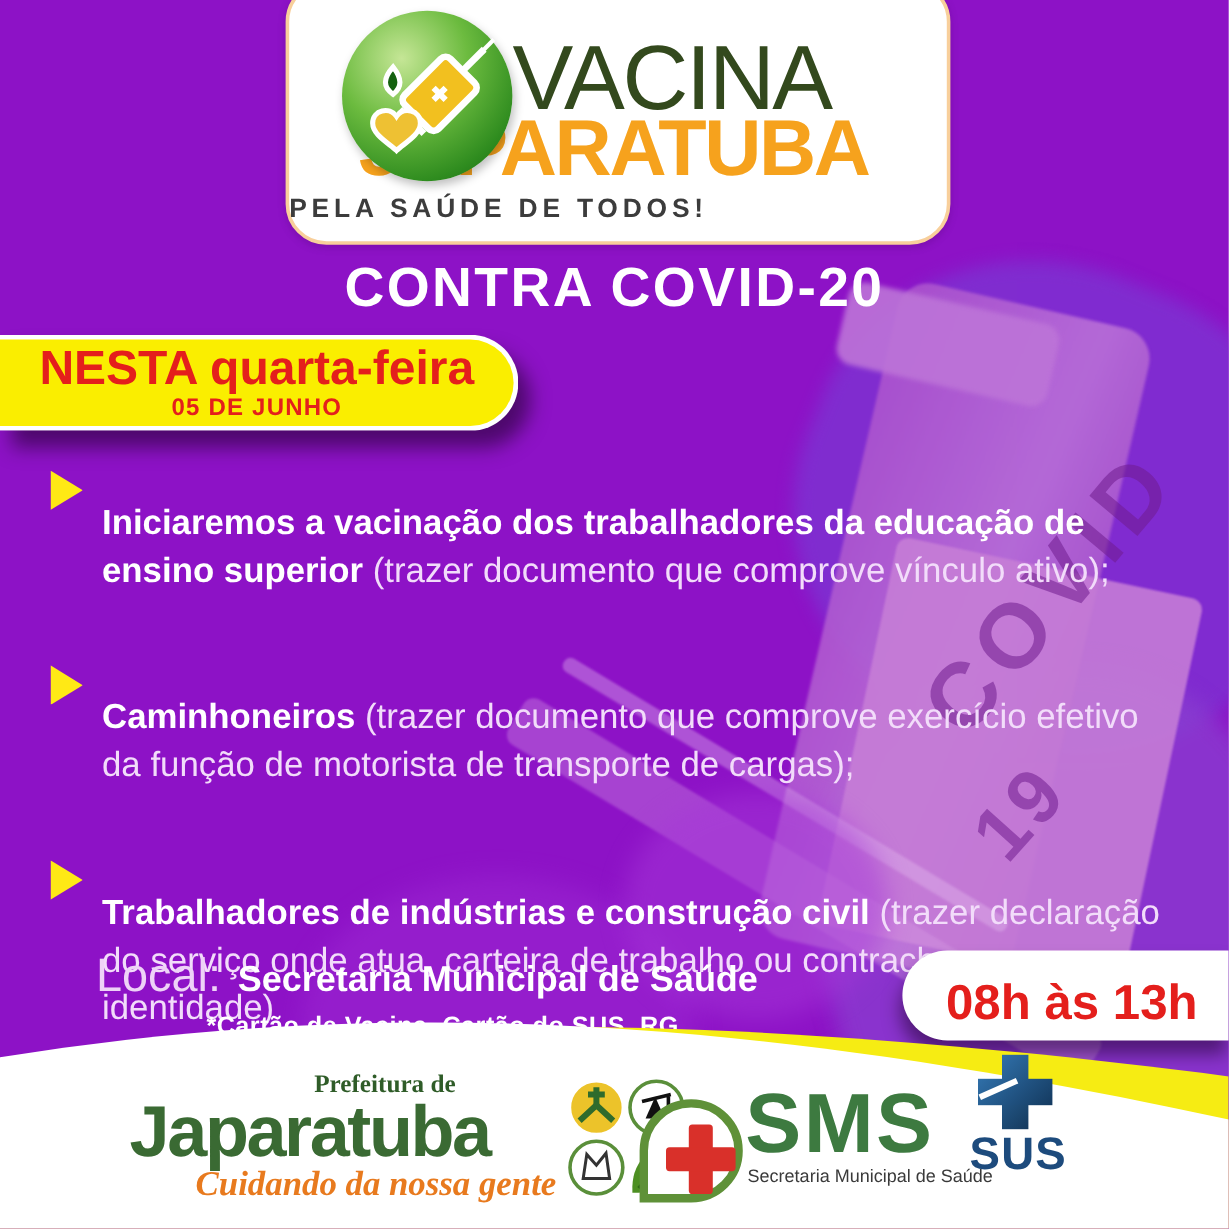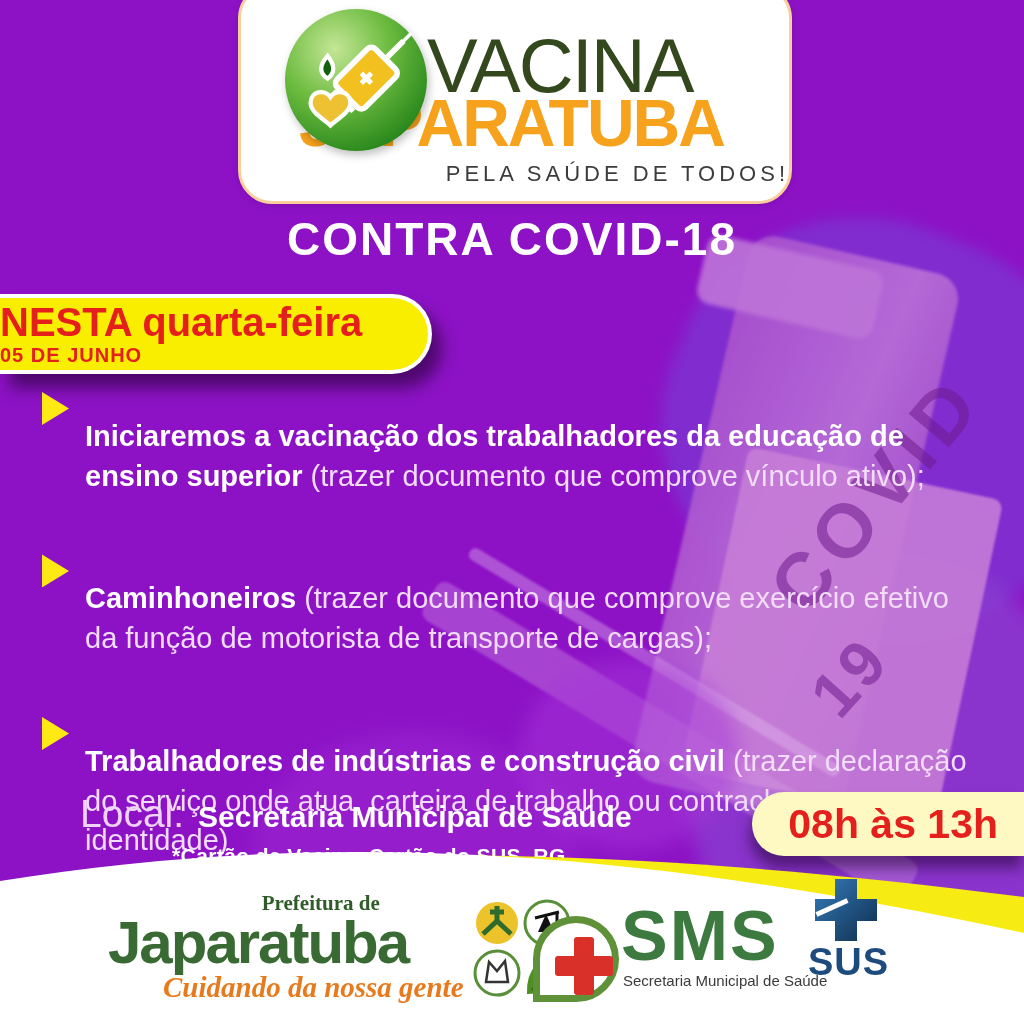--- a/index.html
+++ b/index.html
@@ -17,55 +17,55 @@
   .bg-watermark-2{left:810px;top:640px;transform:rotate(-48deg);font-size:64px;font-weight:800;letter-spacing:4px;color:rgba(111,28,142,.55);}
   .bg-syringe-body{left:430px;top:575px;width:560px;height:44px;background:rgba(214,158,230,.35);transform:rotate(31deg);transform-origin:left center;border-radius:10px;filter:blur(1px);}
   .bg-syringe-line{left:470px;top:545px;width:430px;height:13px;background:rgba(228,188,240,.38);transform:rotate(31deg);transform-origin:left center;border-radius:6px;filter:blur(1px);}
   .bg-blob-1{left:250px;top:730px;width:330px;height:250px;background:#9c27d2;border-radius:50%;opacity:.55;filter:blur(10px);}
   .bg-blob-2{left:520px;top:660px;width:220px;height:190px;background:#a637d8;border-radius:50%;opacity:.5;filter:blur(10px);}
 
   
   .brand-banner{position:absolute;z-index:2;left:238px;top:-16px;width:548px;height:214px;background:#ffffff;border:3px solid #f8cf9b;border-radius:34px;box-shadow:0 2px 6px rgba(80,0,110,.25);}
   .brand-title{position:absolute;left:186px;top:35px;font-size:76px;font-weight:400;letter-spacing:-2px;color:#33491d;}
   .brand-subtitle{position:absolute;left:58px;top:98px;font-size:66px;font-weight:800;letter-spacing:-2px;color:#f6a21d;z-index:1;}
-  .brand-tagline{position:absolute;left:0;right:0;top:174px;text-align:right;font-size:22px;font-weight:400;letter-spacing:4px;color:#3c3c3c;padding-left:36px;}
+  .brand-tagline{position:absolute;left:0;right:0;top:174px;text-align:left;font-size:22px;font-weight:700;letter-spacing:4px;color:#3c3c3c;}
   .brand-logo{position:absolute;left:44px;top:22px;width:142px;height:142px;border-radius:50%;z-index:2;
     background:radial-gradient(circle at 35% 28%,#c5e696 0%,#6cbb3f 40%,#2f8c1f 75%,#14610f 100%);
     box-shadow:2px 4px 8px rgba(0,0,0,.25);}
   .brand-logo svg{position:absolute;left:0;top:0;width:100%;height:100%;}
 
   
   .campaign-title{position:absolute;z-index:2;left:0;width:100%;top:212px;text-align:center;font-size:46px;font-weight:800;letter-spacing:2px;color:#ffffff;}
 
   
-  .date-banner{position:absolute;z-index:2;left:0;top:294px;width:428px;height:72px;background:#faee00;
+  .date-banner{position:absolute;z-index:2;left:0;top:279px;width:428px;height:72px;background:#faee00;
     border:4px solid #ffffff;border-left:none;border-radius:0 46px 46px 0;
     box-shadow:10px 14px 16px rgba(25,0,35,.55);
-    display:flex;flex-direction:column;align-items:flex-start;justify-content:center;}
+    display:flex;flex-direction:column;align-items:center;justify-content:center;}
   .date-line1{font-size:40px;font-weight:800;color:#e41f1c;line-height:1;}
   .date-line2{font-size:20px;font-weight:800;color:#e41f1c;letter-spacing:1px;margin-top:2px;}
 
   
   .group-list{position:absolute;z-index:2;left:42px;top:388px;width:932px;}
   .group-item{display:flex;align-items:flex-start;margin-bottom:25px;}
   .bullet-tri{flex:none;width:27px;height:33px;margin:4px 16px 0 0;background:#ffe915;
     clip-path:polygon(0 0,100% 50%,0 100%);filter:drop-shadow(2px 3px 2px rgba(25,0,35,.4));}
   .item-text{font-size:29px;line-height:1.37;color:#f2dcfa;}
   .item-text .b{color:#ffffff;font-weight:700;}
 
   
   .location{position:absolute;z-index:2;left:80px;top:792px;}
   .location-row{display:flex;align-items:baseline;}
   .location-label{font-size:39px;font-weight:400;color:#eed2f7;}
   .location-value{font-size:30px;font-weight:800;color:#ffffff;margin-left:14px;}
   .documents-note{margin:8px 0 0 92px;font-size:21px;font-weight:700;letter-spacing:.4px;color:#ffffff;}
 
   
-  .time-badge{position:absolute;z-index:2;right:0;top:792px;height:64px;padding:0 26px 0 36px;
-    background:#fef9c3;border-radius:40px 0 0 40px;box-shadow:-2px 12px 14px rgba(25,0,35,.5);
+  .time-badge{position:absolute;z-index:2;right:0;top:792px;height:64px;padding:11px 26px 0 36px;
+    background:#ffffff;border-radius:40px 0 0 40px;box-shadow:-2px 12px 14px rgba(25,0,35,.5);
     display:flex;align-items:center;font-size:41px;font-weight:800;color:#e41f1c;}
 
   
   .footer-wave{position:absolute;z-index:3;left:0;bottom:0;width:1024px;height:175px;}
   .footer-logos{position:absolute;z-index:4;left:0;bottom:0;width:1024px;height:130px;}
 
   .pref-logo{position:absolute;left:108px;bottom:22px;display:flex;align-items:center;}
   .pref-text{position:relative;}
   .pref-top{font-family:"Liberation Serif",serif;font-weight:bold;font-size:21px;color:#2f5c28;text-align:center;padding-left:70px;line-height:1;}
   .pref-name{font-size:60px;font-weight:800;letter-spacing:-2px;color:#3a6a33;line-height:.95;}
@@ -116,21 +116,21 @@
           <line x1="48" y1="72" x2="68" y2="72" stroke="#ffffff" stroke-width="4"></line>
           <line x1="58" y1="68" x2="58" y2="80" stroke="#ffffff" stroke-width="4"></line>
           <path d="M53 49 h10 M58 44 v10" stroke="#ffffff" stroke-width="3.5"></path>
         </g>
         <path d="M30 33 q8 10 0 16 q-9 -6 0 -16 Z" fill="#14610f" stroke="#ffffff" stroke-width="3"></path>
         <path d="M32 62 c-4 -6 -14 -4 -14 4 c0 7 10 12 14 16 c4 -4 14 -9 14 -16 c0 -8 -10 -10 -14 -4 Z" fill="#eec133" stroke="#ffffff" stroke-width="3"></path>
       </svg>
     </div>
   </div>
 
-  <div class="campaign-title">CONTRA COVID-18</div>
+  <div class="campaign-title">CONTRA COVID-20</div>
 
   <div class="date-banner">
     <div class="date-line1">NESTA quarta-feira</div>
     <div class="date-line2">05 DE JUNHO</div>
   </div>
 
   <div class="group-list">
     <div class="group-item">
       <span class="bullet-tri"></span>
       <p class="item-text"><span class="b">Iniciaremos a vacinação dos trabalhadores da educação de ensino superior</span> <span>(trazer documento que comprove vínculo ativo);</span></p>

